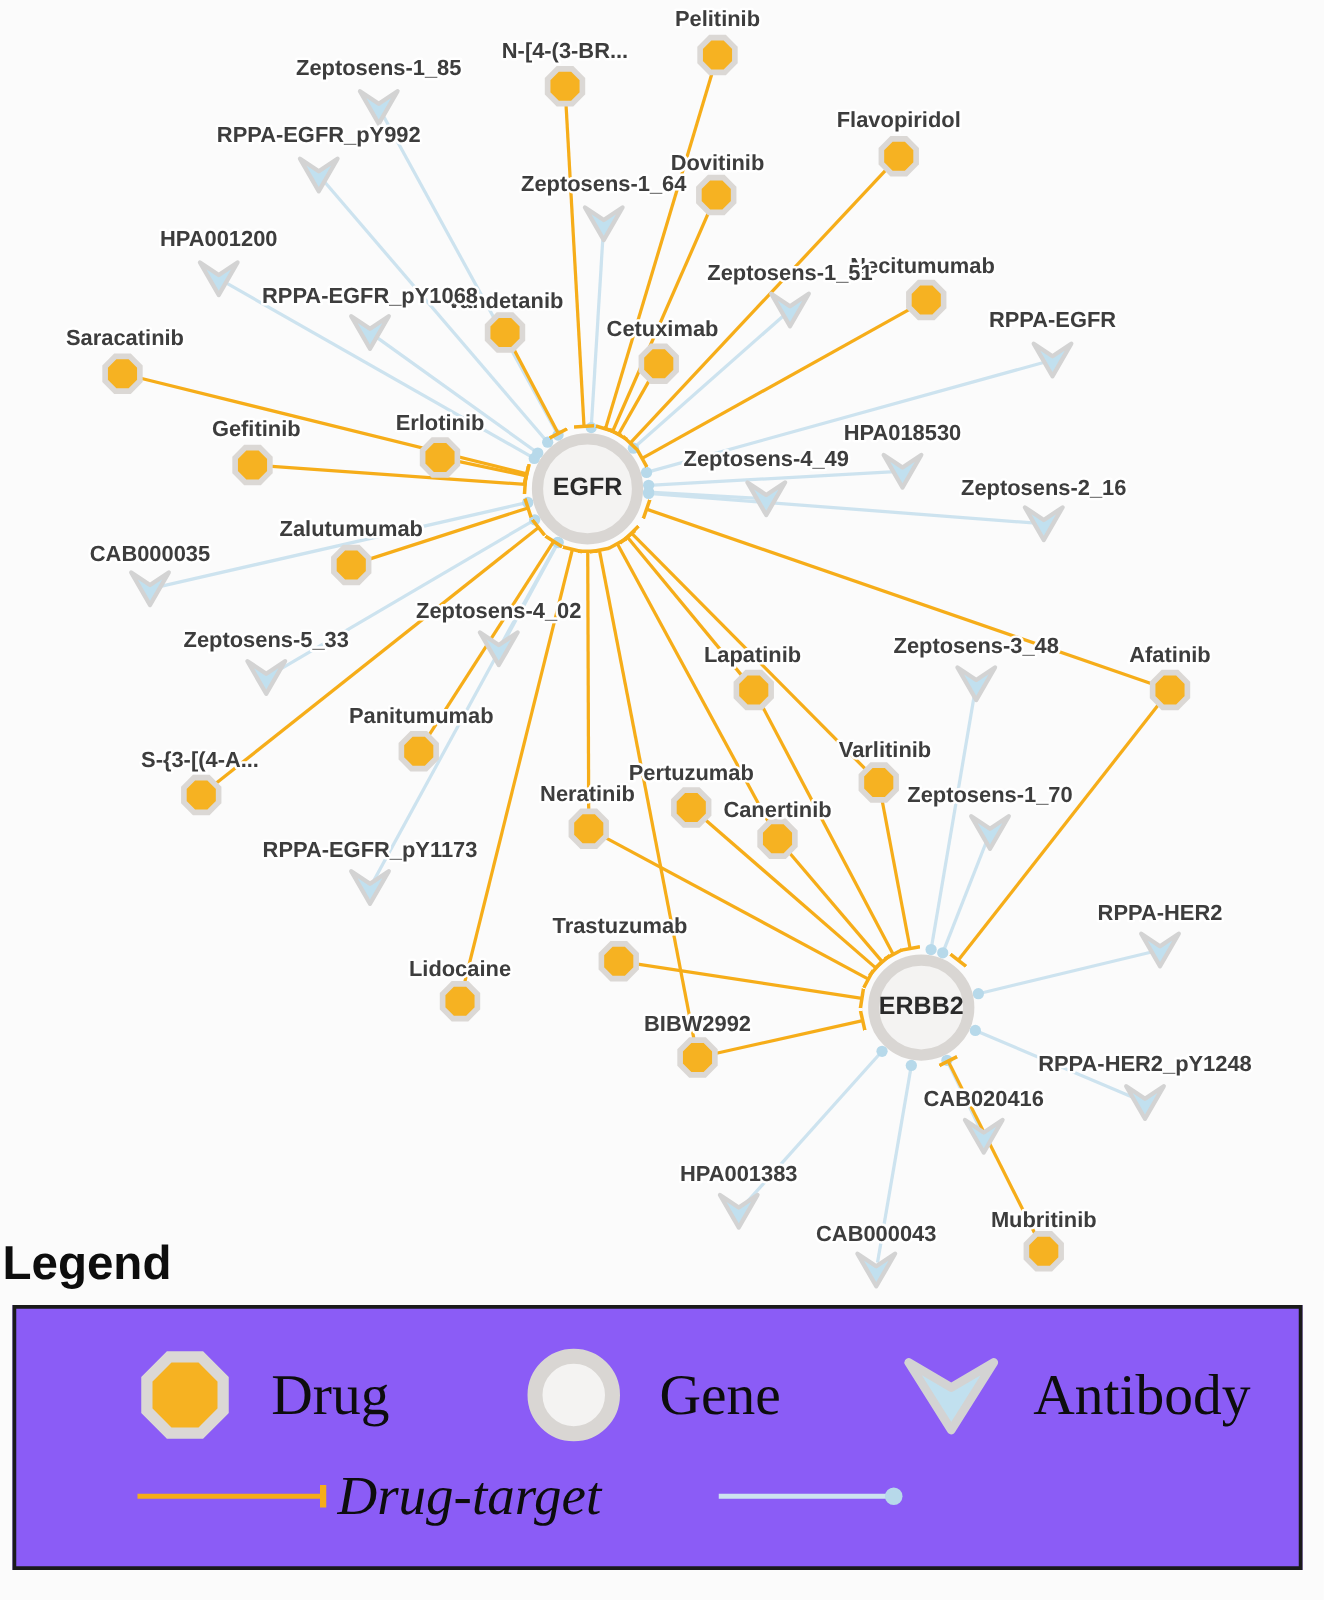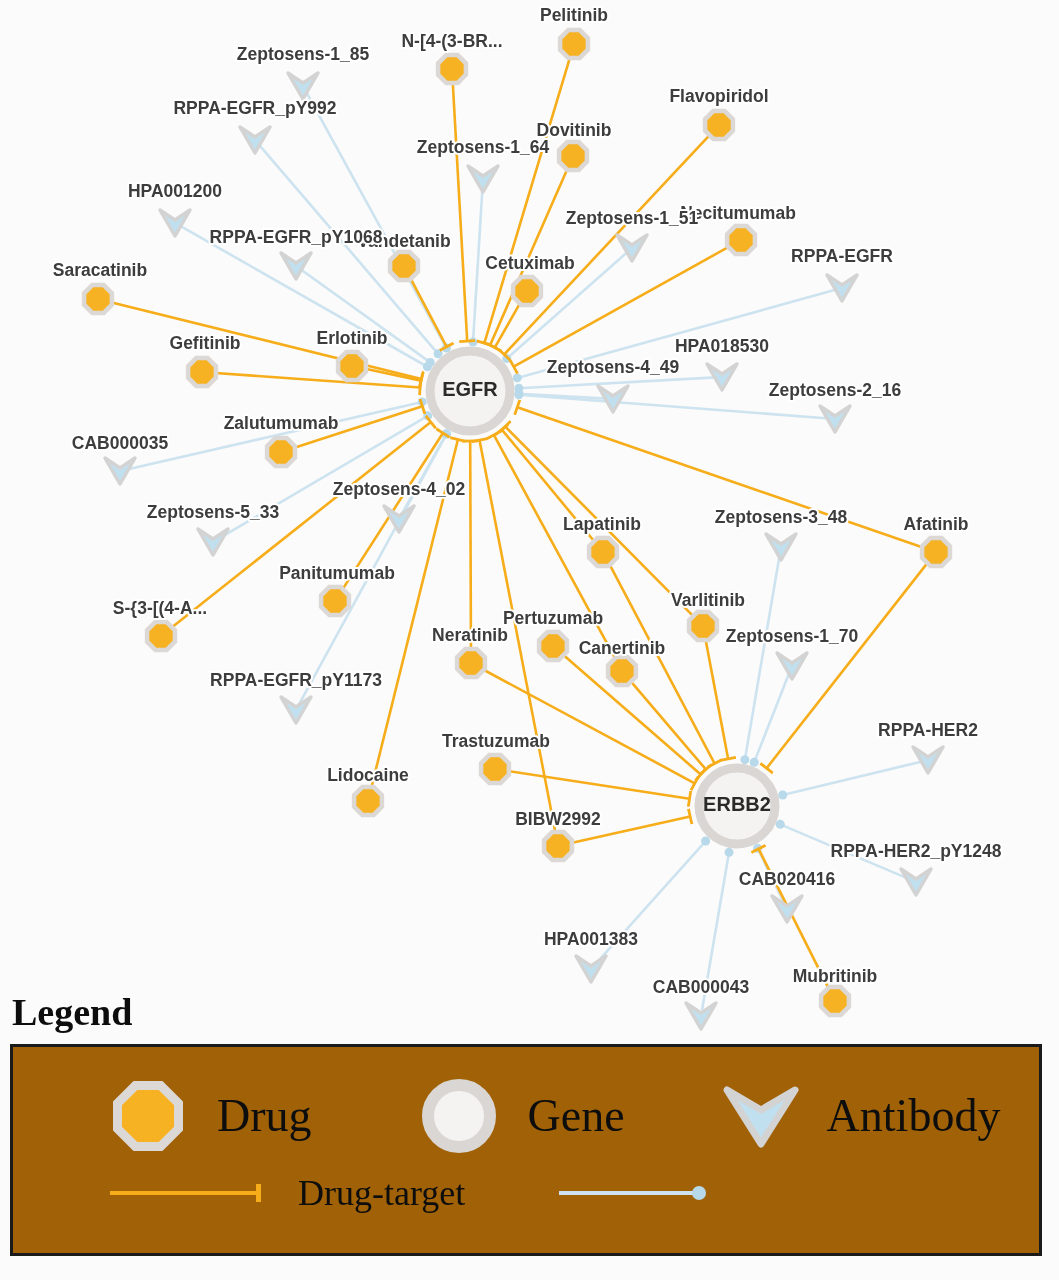--- a/index.html
+++ b/index.html
@@ -24,42 +24,42 @@
     fill:var(--label-color);stroke:var(--label-halo);stroke-width:4px;
     paint-order:stroke;stroke-linejoin:round;text-anchor:middle;dominant-baseline:middle;
   }
   .gene-label{
     font-family:"Liberation Sans",sans-serif;font-weight:bold;font-size:20px;
     fill:var(--gene-label-color);text-anchor:middle;dominant-baseline:middle;
   }
 
   
   .legend-title{
-    position:absolute;left:12px;top:990px;
-    font-family:Liberation Serif, serif;font-weight:bold;font-size:38px;
+    position:absolute;left:2px;top:990px;
+    font-family:Liberation Sans, sans-serif;font-weight:bold;font-size:38px;
     color:var(--legend-text);
   }
   .legend-box{
     position:absolute;left:10px;top:1044px;width:1032px;height:212px;
-    border:3px solid var(--legend-border);background:#a16207;box-sizing:border-box;
+    border:3px solid var(--legend-border);background:#8b5cf6;box-sizing:border-box;
   }
   .legend-row{display:flex;align-items:center;}
   .row1{margin-top:26px;margin-left:92px;}
   .row2{margin-top:16px;margin-left:95px;}
   .legend-item{display:flex;align-items:center;}
   .li-gap1{margin-left:104px;}
   .li-gap2{margin-left:96px;}
   .li-gap3{margin-left:92px;}
   .li-text{
     font-family:"Liberation Serif",serif;font-size:46px;color:var(--legend-text);
     margin-left:26px;line-height:1;
   }
   .li-text-sm{
-    font-family:"Liberation Serif",serif;font-size:36px;color:var(--legend-text);
-    margin-left:28px;line-height:1;
+    font-family:"Liberation Serif",serif;font-size:44px;color:var(--legend-text);
+    margin-left:0;line-height:1;font-style:italic;
   }
   .edge-icon{display:block;}
   .leg-drug-line{stroke:var(--drug-edge);stroke-width:4;}
   .leg-drug-tee{fill:var(--drug-edge);}
   .leg-ab-line{stroke:var(--antibody-edge);stroke-width:4;}
   .leg-ab-dot{fill:var(--antibody-dot);}
 </style>
 </head>
 <body>
 

